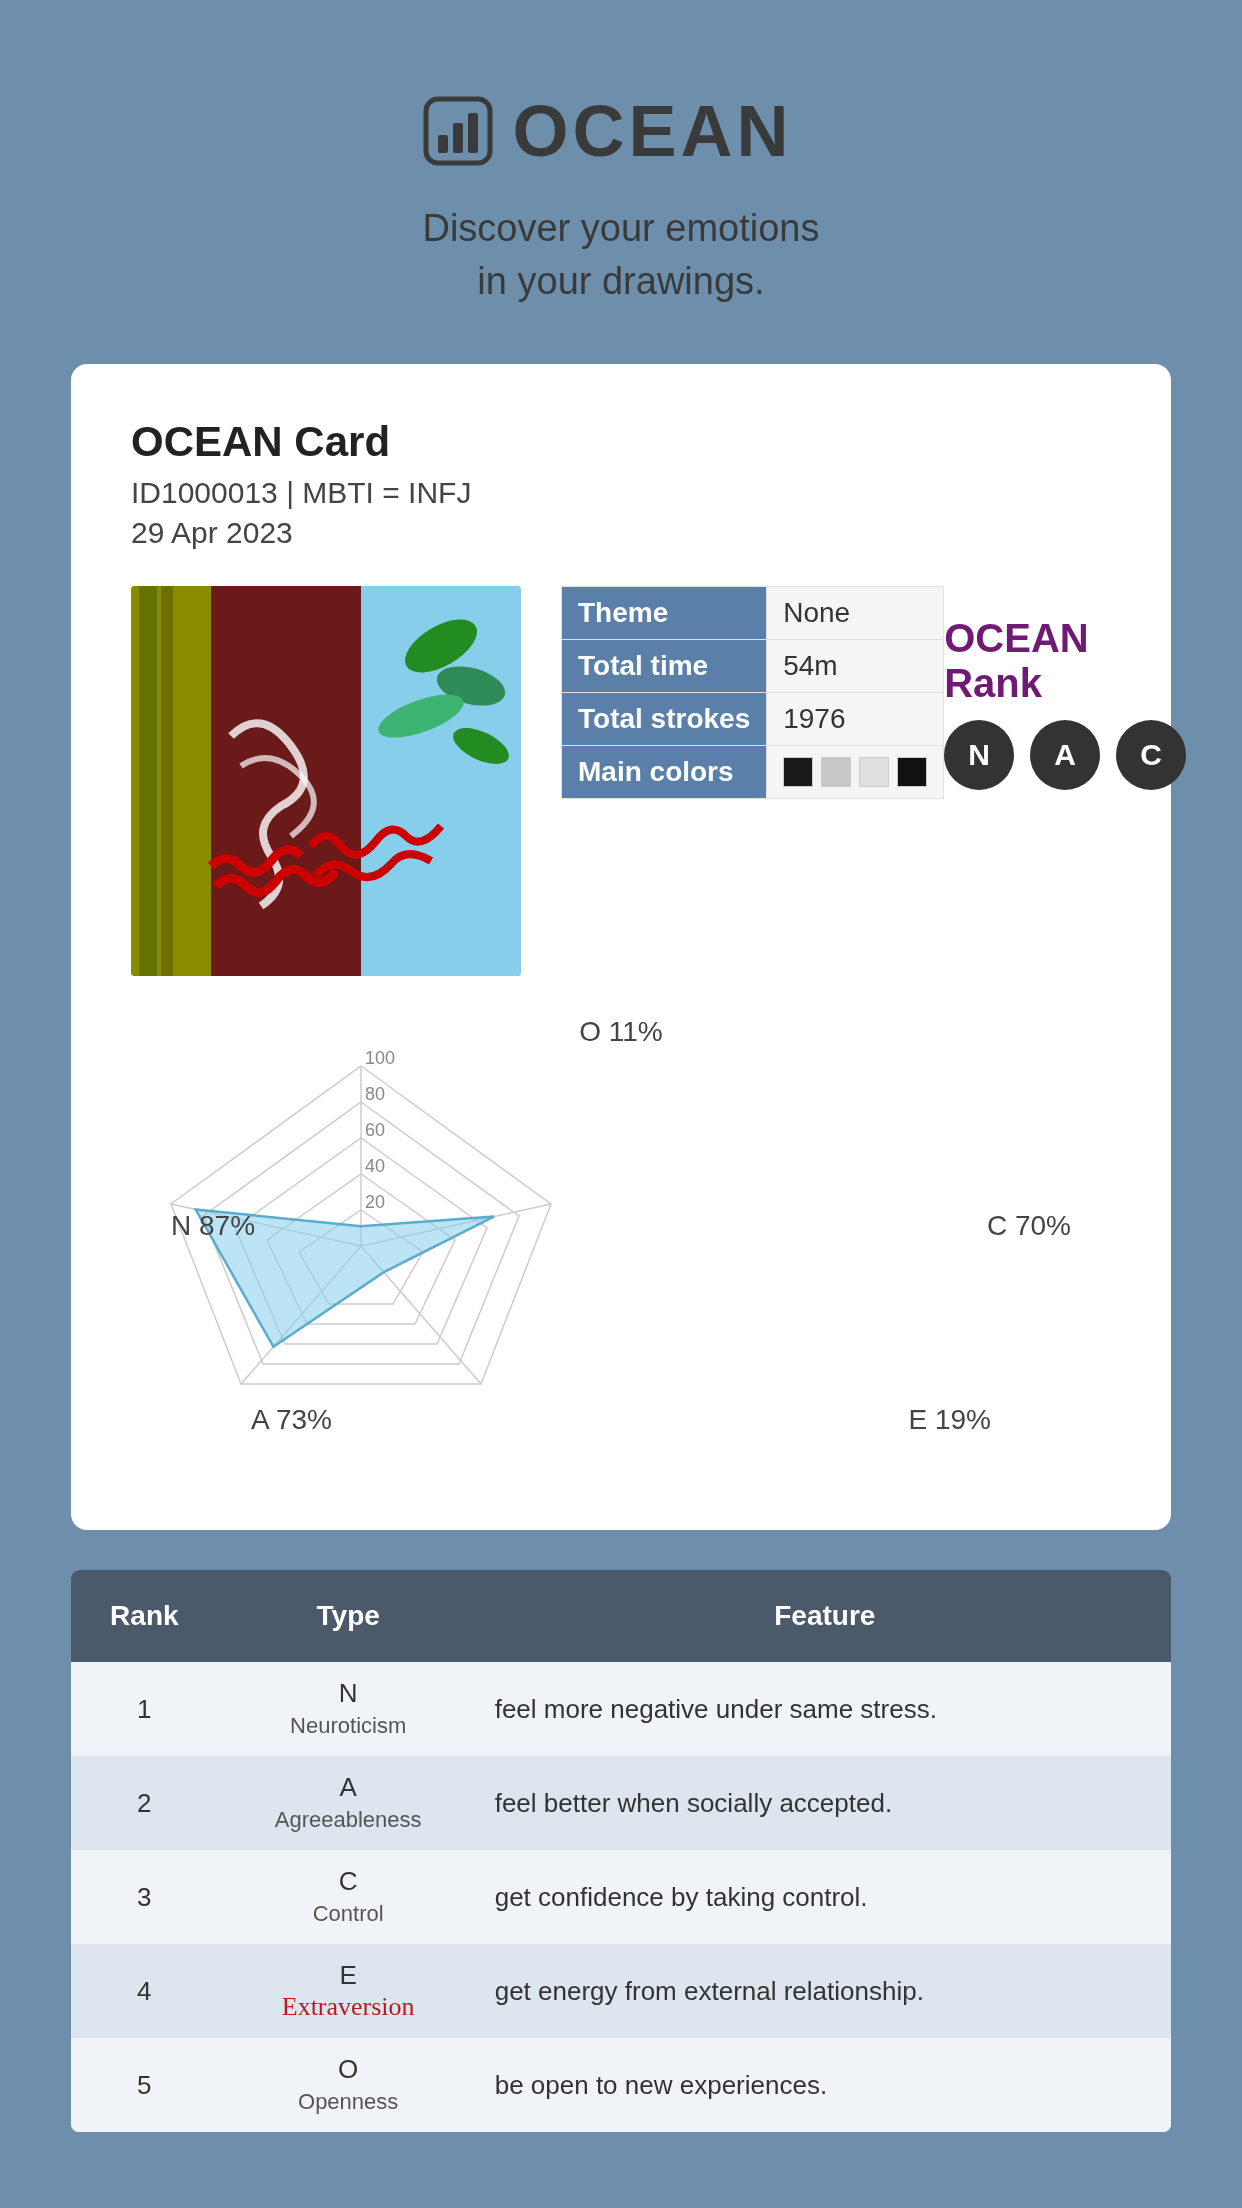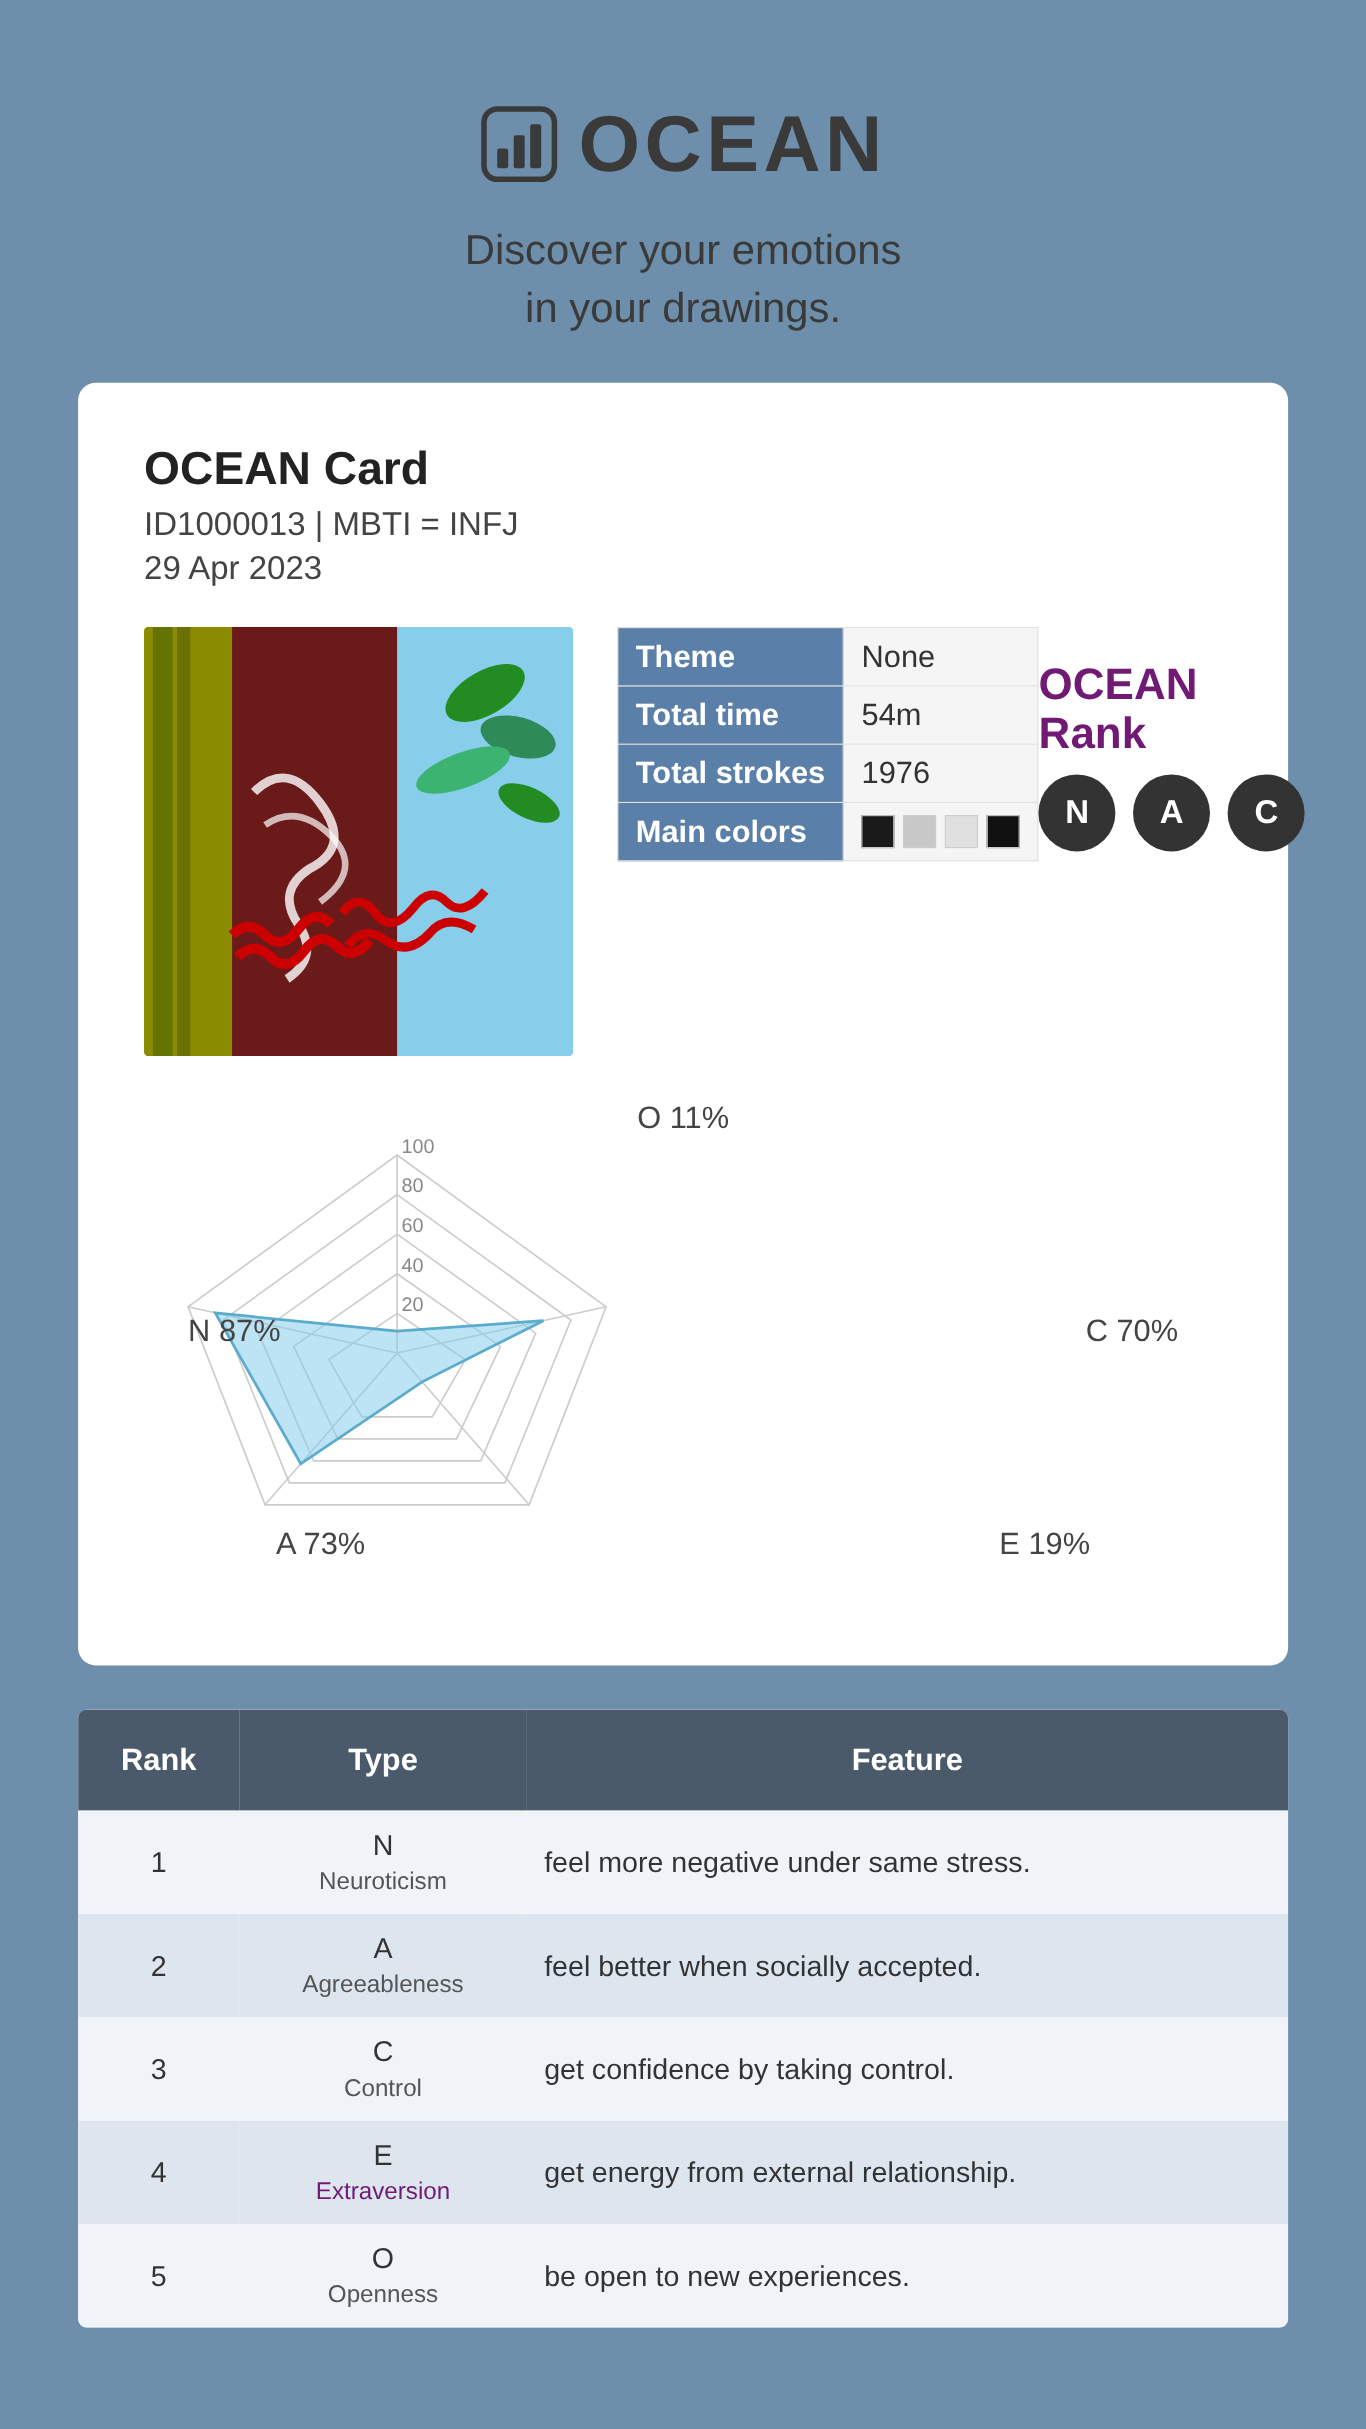--- a/index.html
+++ b/index.html
@@ -10,23 +10,22 @@
       font-family: -apple-system, BlinkMacSystemFont, 'Helvetica Neue', Arial, sans-serif;
       display: flex;
       flex-direction: column;
       align-items: center;
     }
 
     
     .header {
       display: flex;
       flex-direction: column;
-      align-items: center;
       padding-top: 90px;
-      padding-bottom: 40px;
+      padding-bottom: 56px;
     }
     .app-title-row {
       display: flex;
       align-items: center;
       gap: 18px;
       margin-bottom: 30px;
     }
     .app-icon {
       width: 72px;
       height: 72px;
@@ -354,21 +353,21 @@
       <td>A<br><span style="font-size:22px;color:#555;">Agreeableness</span></td>
       <td class="feature">feel better when socially accepted.</td>
     </tr>
         <tr>
       <td>3</td>
       <td>C<br><span style="font-size:22px;color:#555;">Control</span></td>
       <td class="feature">get confidence by taking control.</td>
     </tr>
         <tr>
       <td>4</td>
-      <td>E<br><span style="font-size:22px;color:#701a75;">Extraversion</span></td>
+      <td>E<br><span style="font-size:26px;color:#b91c1c;font-family:Liberation Serif, serif;">Extraversion</span></td>
       <td class="feature">get energy from external relationship.</td>
     </tr>
         <tr>
       <td>5</td>
       <td>O<br><span style="font-size:22px;color:#555;">Openness</span></td>
       <td class="feature">be open to new experiences.</td>
     </tr>
       </tbody>
   </table>
 </div>

